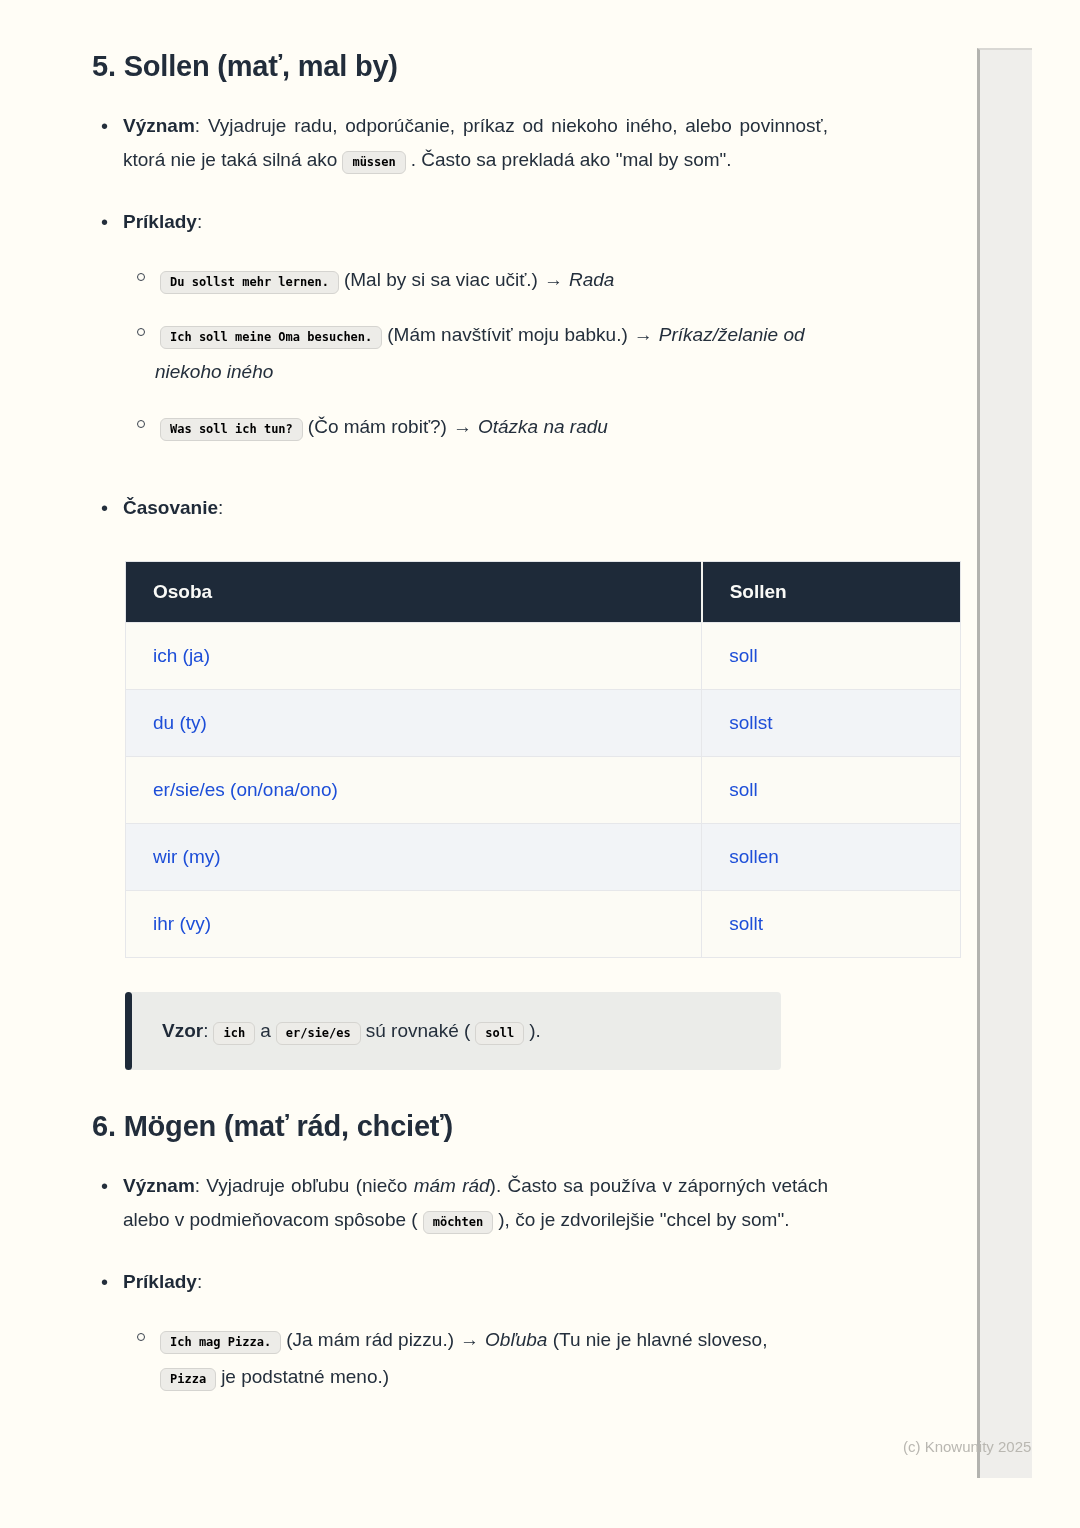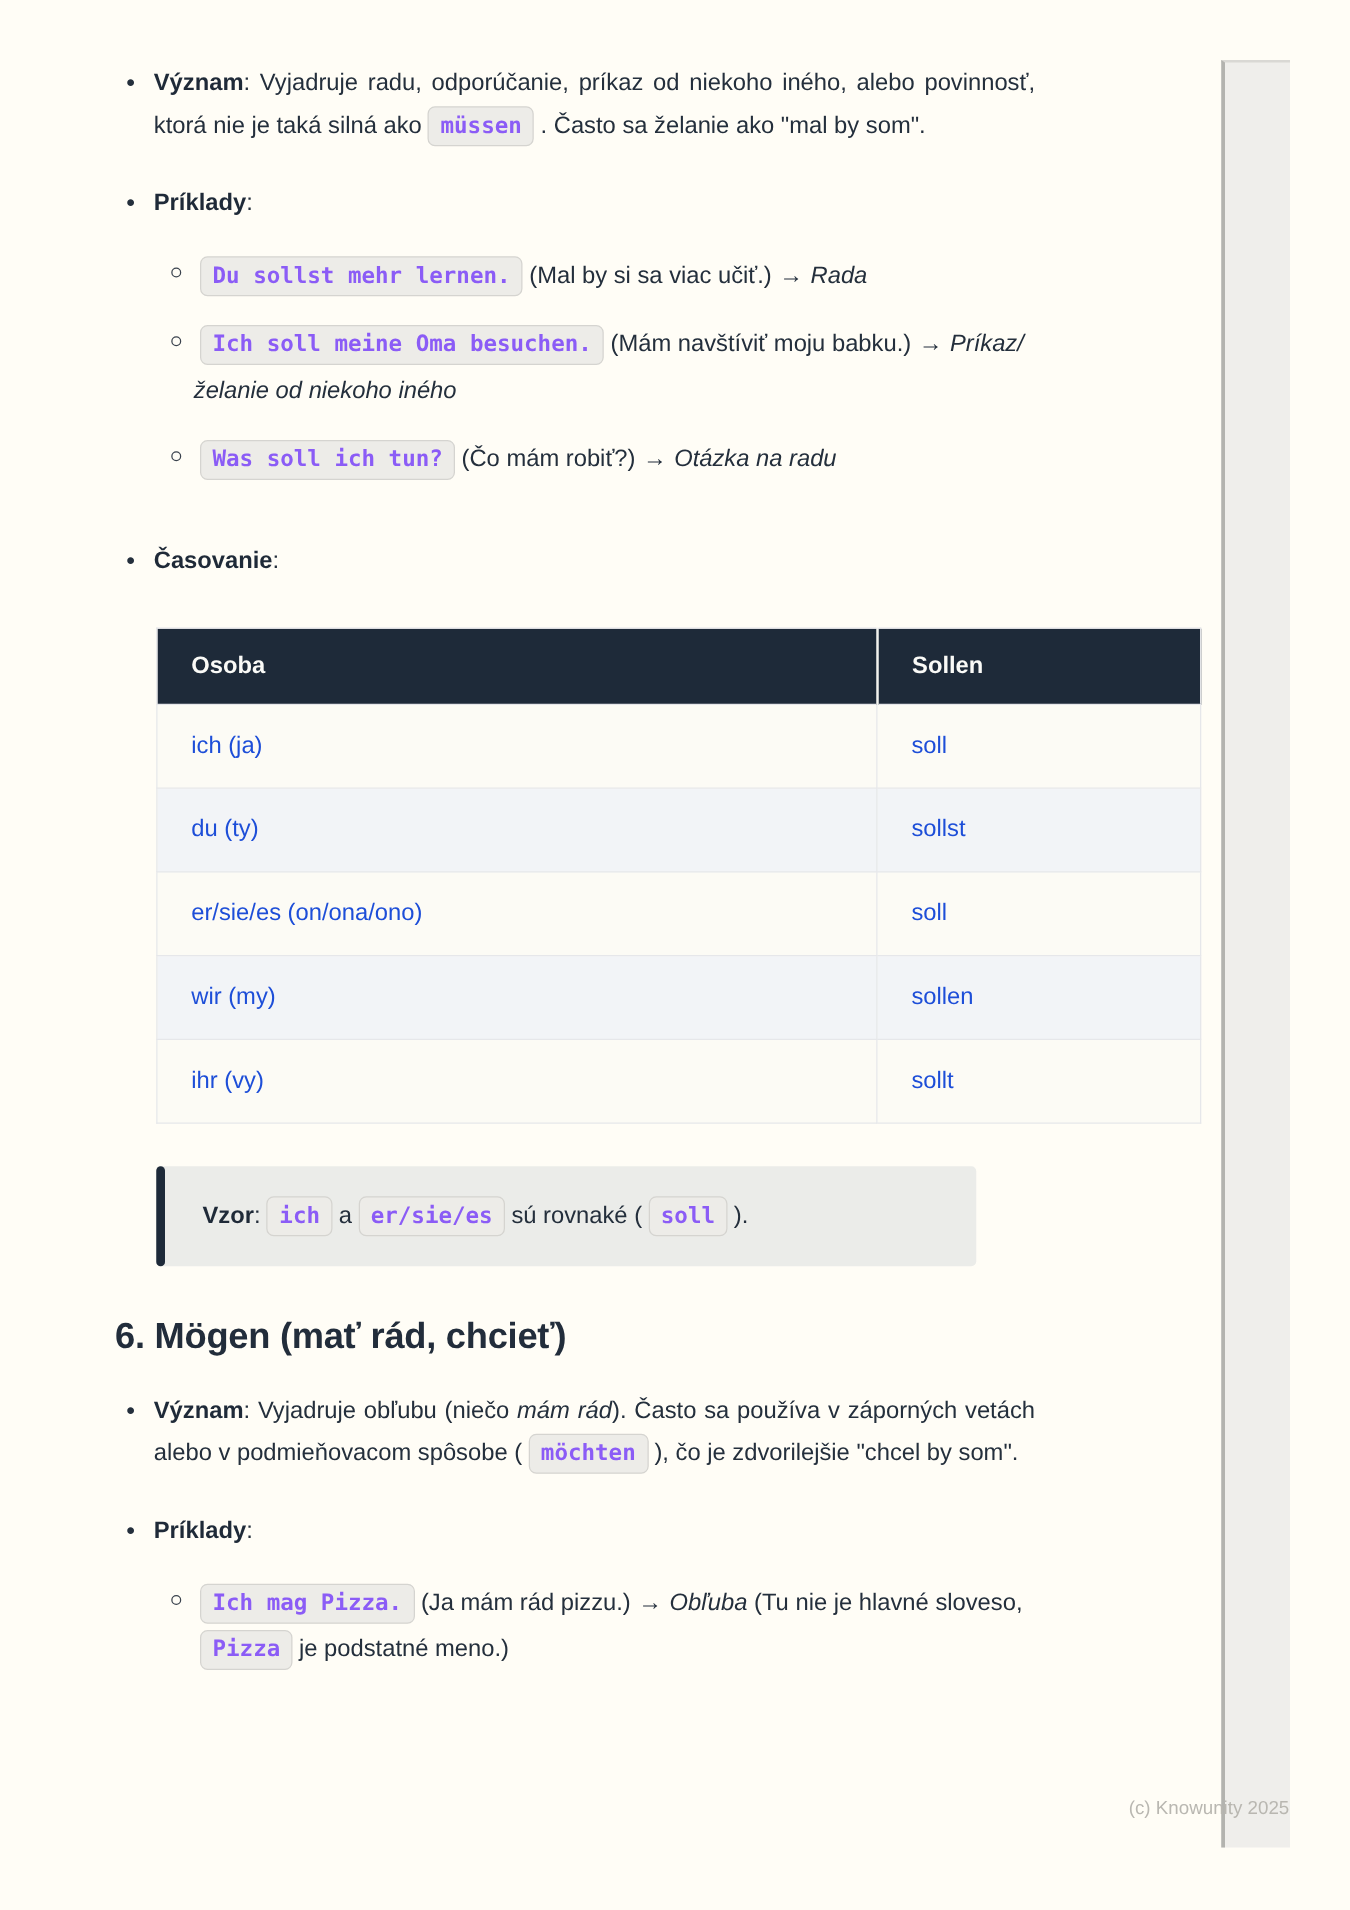--- a/index.html
+++ b/index.html
@@ -22,23 +22,23 @@
   h2.second{margin-top:40px;}
   .li1{display:grid;grid-template-columns:31px 1fr;margin-bottom:28px;}
   .m1{
     padding-left:9px;font-size:20px;line-height:34px;color:#242f3c;
   }
   .li1-body{font-size:19px;line-height:34px;}
   .just{text-align:justify;}
   b.lbl{font-weight:700;color:#1f2a38;}
   .code{
     display:inline-block;font-family:"DejaVu Sans Mono",monospace;
-    font-weight:700;font-size:18px;line-height:1.45;
+    font-weight:700;font-size:12px;line-height:1.45;
     background:#edece8;border:1px solid #d5d4d0;border-radius:6px;
-    padding:2px 9px;margin:0 5px;color:#8b5cf6;white-space:nowrap;
+    padding:2px 9px;margin:0 5px;color:#000000;white-space:nowrap;
     vertical-align:baseline;
   }
   .sub{margin-top:22px;margin-left:14px;}
   .li2{display:grid;grid-template-columns:18px 1fr;margin-bottom:18px;}
   .m2{padding-top:12px;}
   .ring{
     display:block;width:8px;height:8px;border:1.5px solid #3a424d;
     border-radius:50%;box-sizing:border-box;
   }
   .li2-body{font-size:19px;line-height:37px;}
@@ -72,25 +72,26 @@
     font-size:15px;color:#b9b7b1;white-space:nowrap;
   }
 </style>
 </head>
 <body>
 
 <div class="page-edge"></div>
 
 <div class="content">
 
+  <h2>5. Sollen (mať, mal by)</h2>
 
   <div class="li1">
     <span class="m1">•</span>
     <div class="li1-body just">
-      <b class="lbl">Význam</b><span>:</span><span> Vyjadruje radu, odporúčanie, príkaz od niekoho iného, alebo povinnosť, ktorá nie je taká silná ako</span><span class="code">müssen</span><span>. Často sa želanie ako "mal by som".</span>
+      <b class="lbl">Význam</b><span>:</span><span> Vyjadruje radu, odporúčanie, príkaz od niekoho iného, alebo povinnosť, ktorá nie je taká silná ako</span><span class="code">müssen</span><span>. Často sa prekladá ako "mal by som".</span>
     </div>
   </div>
 
   <div class="li1">
     <span class="m1">•</span>
     <div class="li1-body">
       <b class="lbl">Príklady</b><span>:</span>
       <div class="sub">
 
         <div class="li2">

